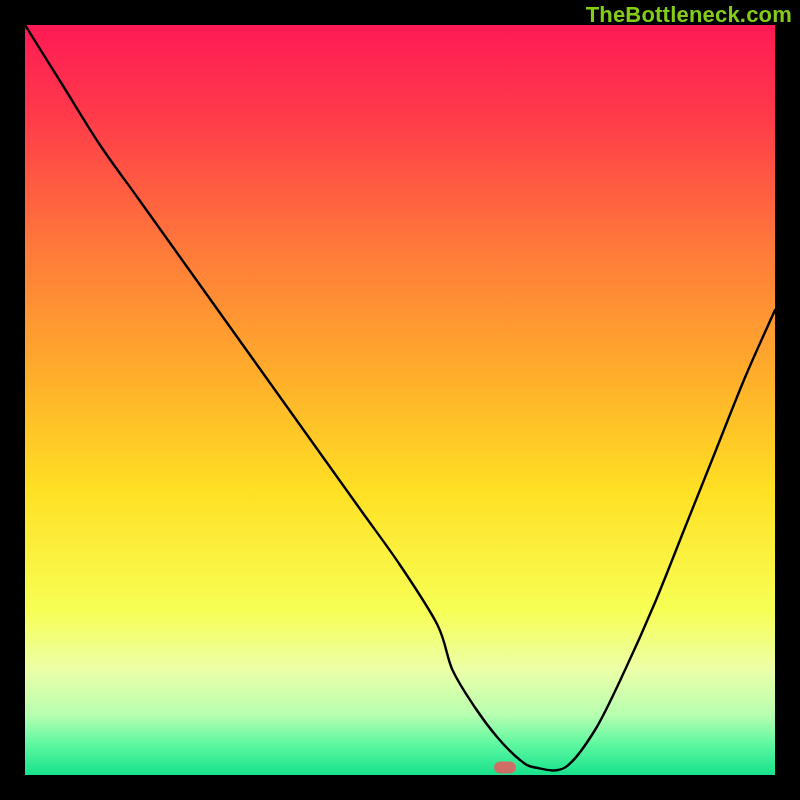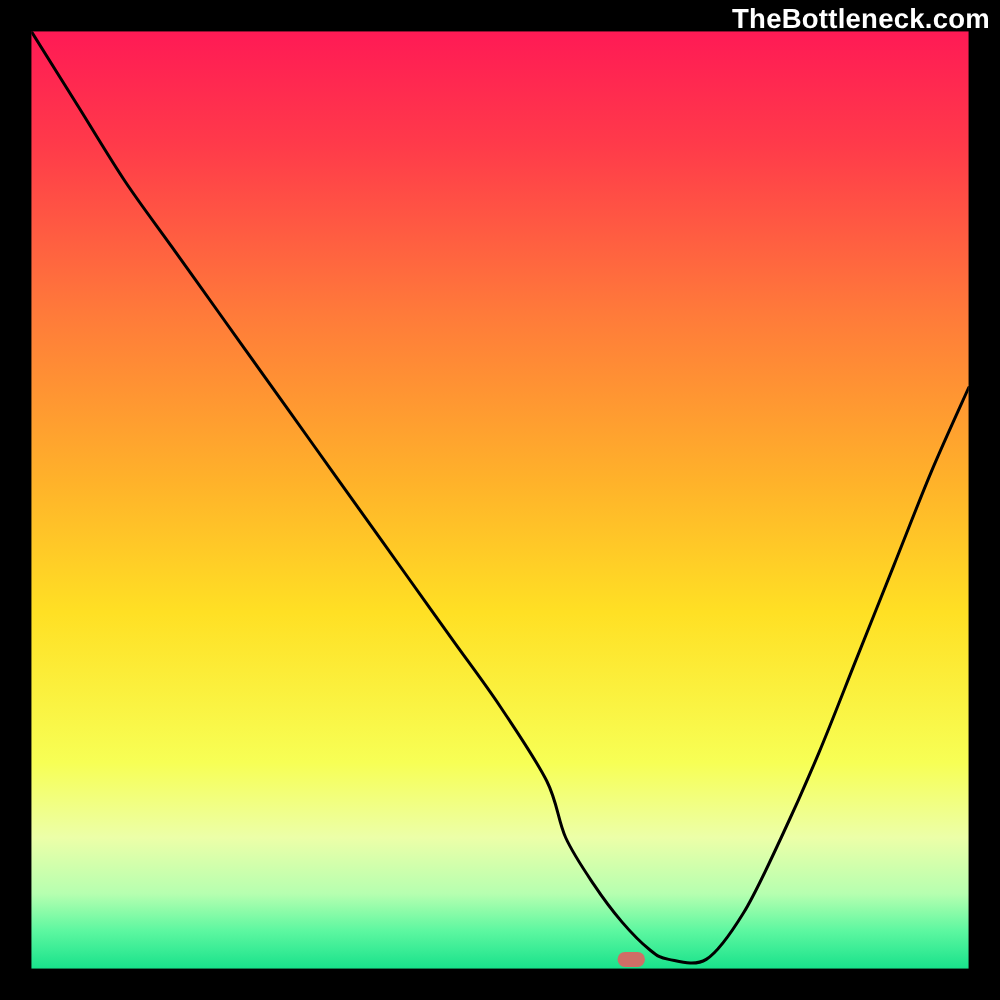--- a/index.html
+++ b/index.html
@@ -16,21 +16,21 @@
     width: 800px;
     height: 800px;
     background: #000;
   }
   .watermark {
     position: absolute;
     top: 2px;
     right: 8px;
     font-size: 22px;
     font-weight: 600;
-    color: #ffffff;
+    color: #84cc16;
     letter-spacing: 0.2px;
     z-index: 10;
   }
   .plot {
     position: absolute;
     left: 25px;
     top: 25px;
     width: 750px;
     height: 750px;
   }

